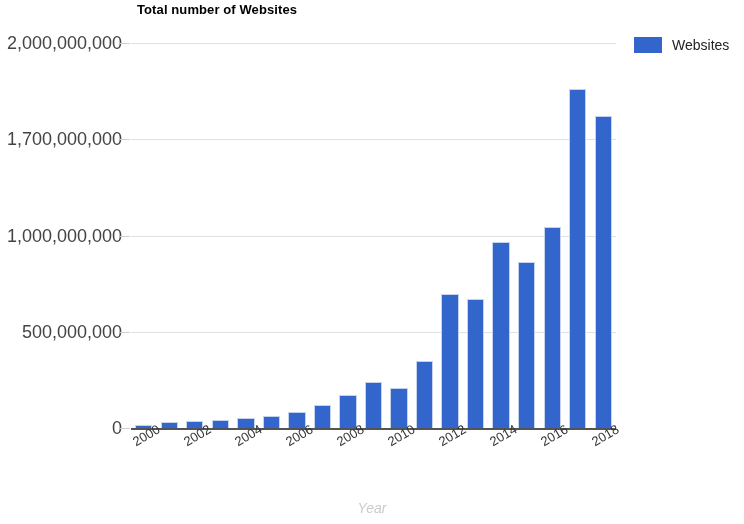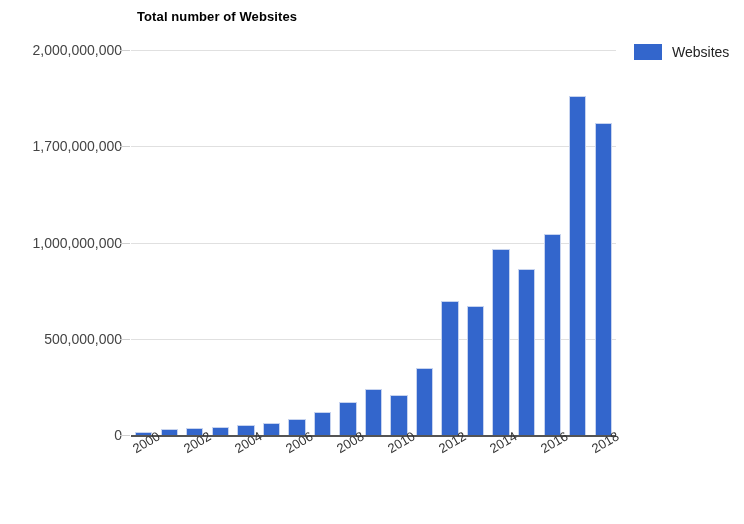--- a/index.html
+++ b/index.html
@@ -10,21 +10,21 @@
   body {
     width: 744px;
     height: 524px;
     font-family: "Liberation Sans", sans-serif;
     overflow: hidden;
     position: relative;
   }
 
   #chart-root {
     position: absolute;
-    left: 0; top: 7px;
+    left: 0; top: 0;
     width: 744px;
     height: 444px;
   }
 
   
   .chart-title {
     position: absolute;
     left: 137px;
     top: 2px;
     font-size: 13px;
@@ -77,21 +77,21 @@
     top: 385px;
     width: 485px;
     height: 2px;
     background: #545454;
   }
 
   
   .y-label {
     position: absolute;
     right: 622px;
-    font-size: 14px;
+    font-size: 18px;
     color: #444444;
     text-align: right;
     white-space: nowrap;
     transform: translateY(-50%);
   }
   .y-tick {
     position: absolute;
     left: 120px;
     width: 10px;
     height: 1px;
@@ -199,14 +199,15 @@
       <div class="x-label" style="left: 231.868px;">2004</div>
       <div class="x-label" style="left: 282.921px;">2006</div>
       <div class="x-label" style="left: 333.974px;">2008</div>
       <div class="x-label" style="left: 385.026px;">2010</div>
       <div class="x-label" style="left: 436.079px;">2012</div>
       <div class="x-label" style="left: 487.132px;">2014</div>
       <div class="x-label" style="left: 538.184px;">2016</div>
       <div class="x-label" style="left: 589.237px;">2018</div>
     </div>
 
+  <div class="x-axis-title">Year</div>
 
 </div>
 
 </body></html>

